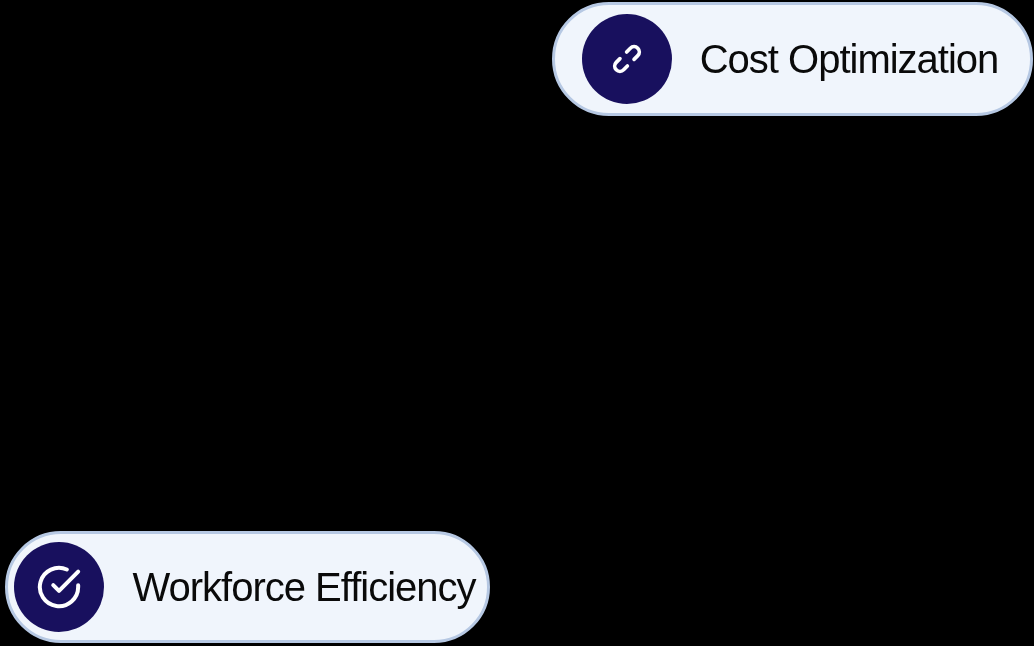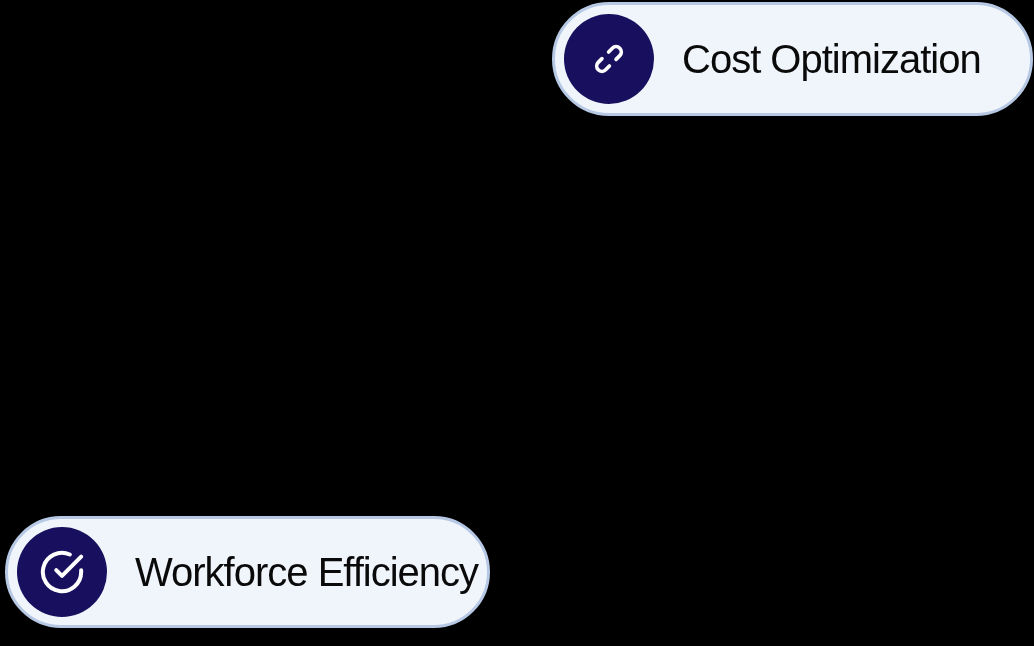--- a/index.html
+++ b/index.html
@@ -24,27 +24,28 @@
   }
   .badge {
     position: absolute;
     display: flex;
     align-items: center;
     gap: 28px;
     padding: 0 14px 0 9px;
     background: var(--badge-background);
     border: 3px solid var(--badge-border);
     border-radius: 70px;
+    justify-content: center;
   }
   .badge-cost {
     left: 552px; top: 2px;
     width: 481px; height: 114px;
   }
   .badge-workforce {
-    left: 5px; top: 516px;
+    left: 5px; top: 531px;
     width: 485px; height: 112px;
   }
   .icon-circle {
     flex: none;
     width: 90px; height: 90px;
     border-radius: 50%;
     background: var(--icon-circle-background);
     display: flex;
     align-items: center;
     justify-content: center;

